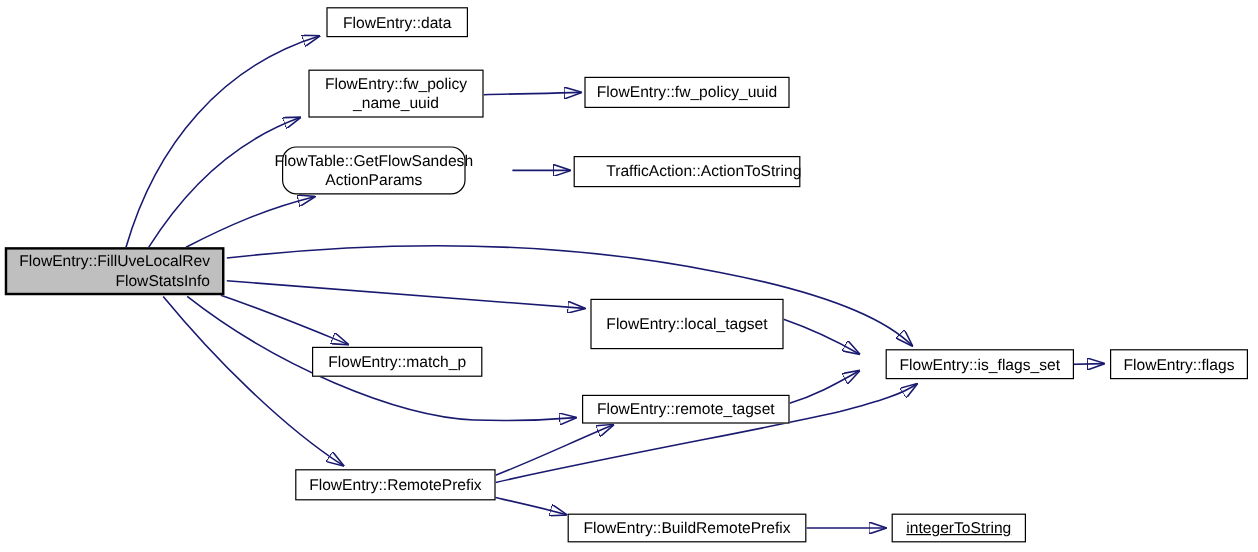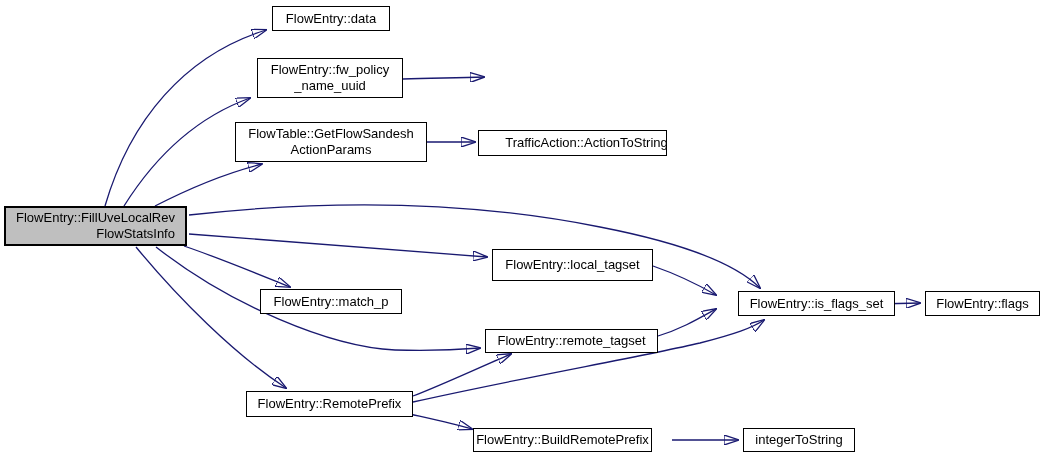--- a/index.html
+++ b/index.html
@@ -80,35 +80,36 @@
   </svg>
 
   <div class="node selected" style="left:4px; top:206px; width:183px; height:40px;">FlowEntry::FillUveLocalRev
 FlowStatsInfo</div>
 
   <div class="node" style="left:272px; top:6px; width:118px; height:25px;">FlowEntry::data</div>
 
   <div class="node" style="left:257px; top:58px; width:146px; height:40px;">FlowEntry::fw_policy
 _name_uuid</div>
 
+  <div class="node" style="left:487px; top:64px; width:171px; height:26px;">FlowEntry::fw_policy_uuid</div>
 
-  <div class="node" style="left:235px; top:122px; width:192px; height:40px;">FlowTable::GetFlowSandesh
+  <div class="node" style="left:235px; top:122px; width:153px; height:40px;border-radius:12px;">FlowTable::GetFlowSandesh
 ActionParams</div>
 
   <div class="node" style="left:478px; top:130px; width:189px; height:26px;padding-left:28px;">TrafficAction::ActionToString</div>
 
-  <div class="node" style="left:492px; top:249px; width:161px; height:32px;">FlowEntry::local_tagset</div>
+  <div class="node" style="left:492px; top:249px; width:161px; height:42px;">FlowEntry::local_tagset</div>
 
   <div class="node" style="left:720px; top:291px; width:157px; height:25px;margin-left:18px;">FlowEntry::is_flags_set</div>
 
   <div class="node" style="left:925px; top:291px; width:115px; height:25px;">FlowEntry::flags</div>
 
   <div class="node" style="left:260px; top:289px; width:142px; height:25px;">FlowEntry::match_p</div>
 
   <div class="node" style="left:485px; top:329px; width:173px; height:24px;">FlowEntry::remote_tagset</div>
 
   <div class="node" style="left:246px; top:391px; width:167px; height:26px;">FlowEntry::RemotePrefix</div>
 
-  <div class="node" style="left:473px; top:428px; width:179px; height:24px;">FlowEntry::BuildRemotePrefix</div>
+  <div class="node" style="left:473px; top:428px; width:199px; height:24px;">FlowEntry::BuildRemotePrefix</div>
 
-  <div class="node" style="left:743px; top:428px; width:112px; height:24px;">integerToString</div>
+  <div class="node" style="left:743px; top:428px; width:112px; height:24px;text-decoration:underline;">integerToString</div>
 
 </div>
 
 </body></html>

